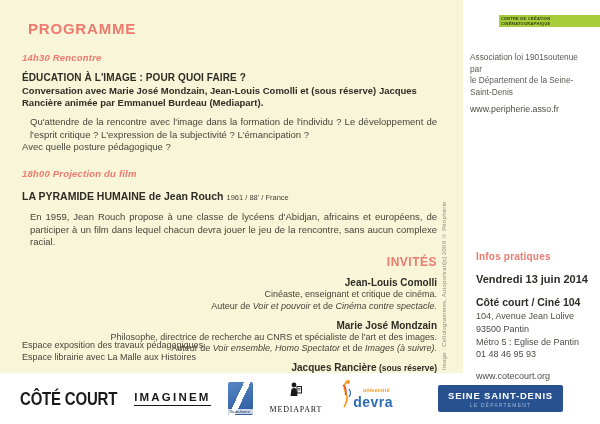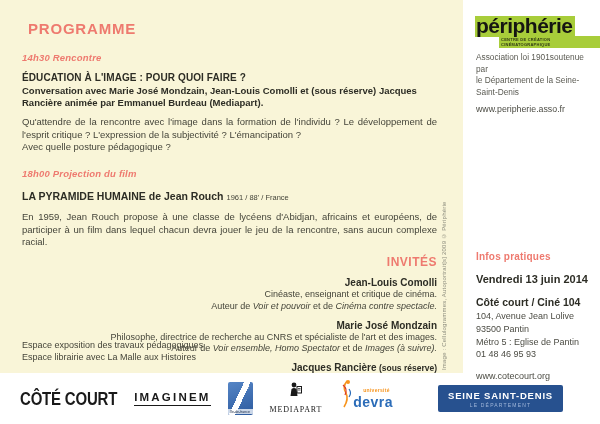--- a/index.html
+++ b/index.html
@@ -33,21 +33,21 @@
   .session-title {
     font-size: 10px; font-weight: bold; color: #2d2d25;
     margin: 9px 0 0 0; letter-spacing: 0.1px;
   }
   .session-subtitle {
     font-size: 9.5px; font-weight: bold; color: #2d2d25;
     line-height: 1.28; margin: 2px 0 0 0;
   }
   .para {
     font-size: 9.5px; color: #45453a; line-height: 1.3;
-    margin: 7px 0 0 0; text-align: justify;
+    margin: 7px 0 0 8px; text-align: justify;
   }
   .para2 { margin: 0; text-align: left; }
   .film-line { margin: 7px 0 0 0; }
   .film-title { font-size: 10.5px; font-weight: bold; color: #2d2d25; }
   .film-meta { font-size: 7.5px; color: #45453a; margin-left: 3px; }
 
   .invites { text-align: right; margin-top: 7px; }
   .invites-title {
     font-size: 12px; font-weight: bold; color: #ee7a6f;
     margin: 0; letter-spacing: 0.5px;
@@ -82,21 +82,21 @@
     color: #151512; background: #a8cd3a; line-height: 0.95;
     padding: 0 2px 1px 1px; letter-spacing: -0.5px;
   }
   .peri-tagline {
     display: block; width: fit-content; margin: -1px 0 0 24px;
     background: #a8cd3a; color: #2f3a14;
     font-size: 4px; font-weight: bold; letter-spacing: 0.25px;
     padding: 1px 2px;
   }
   .assoc {
-    position: absolute; left: 13px; top: 52px; width: 122px;
+    position: absolute; left: 7px; top: 52px; width: 122px;
     font-size: 8.3px; color: #5a5a52; line-height: 1.4;
   }
   .peri-site { margin-top: 5px; font-size: 8.8px; color: #4c4c44; }
 
   .infos { position: absolute; left: 13px; top: 251px; width: 122px; }
   .infos-title { font-size: 10px; font-weight: bold; color: #ee7a6f; margin: 0; letter-spacing: 0.2px; }
   .infos-date { font-size: 11px; font-weight: bold; color: #2d2d25; margin: 11px 0 0 0; }
   .infos-venue { font-size: 10.5px; font-weight: bold; color: #2d2d25; margin: 11px 0 0 0; }
   .infos-addr { font-size: 9px; color: #4c4c44; line-height: 1.42; margin: 2px 0 0 0; }
   .infos-site { font-size: 9px; color: #4c4c44; margin: 10px 0 0 0; }
@@ -200,21 +200,20 @@
     <div class="espace">
       <div>Espace exposition des travaux pédagogiques</div>
       <div>Espace librairie avec La Malle aux Histoires</div>
     </div>
 
     <div class="image-credit">Image : Cellulogrammes, Autoportrait[s] 2009 © Périphérie</div>
   </div>
 
   <div class="sidebar">
     <div class="peri-logo">
-      <span class="peri-word">périphérie</span>
       <span class="peri-tagline">CENTRE DE CRÉATION CINÉMATOGRAPHIQUE</span>
     </div>
     <div class="assoc">
       <div>Association loi 1901soutenue par</div>
       <div>le Département de la Seine-Saint-Denis</div>
       <div class="peri-site">www.peripherie.asso.fr</div>
     </div>
 
     <div class="infos">
       <h3 class="infos-title">Infos pratiques</h3>

